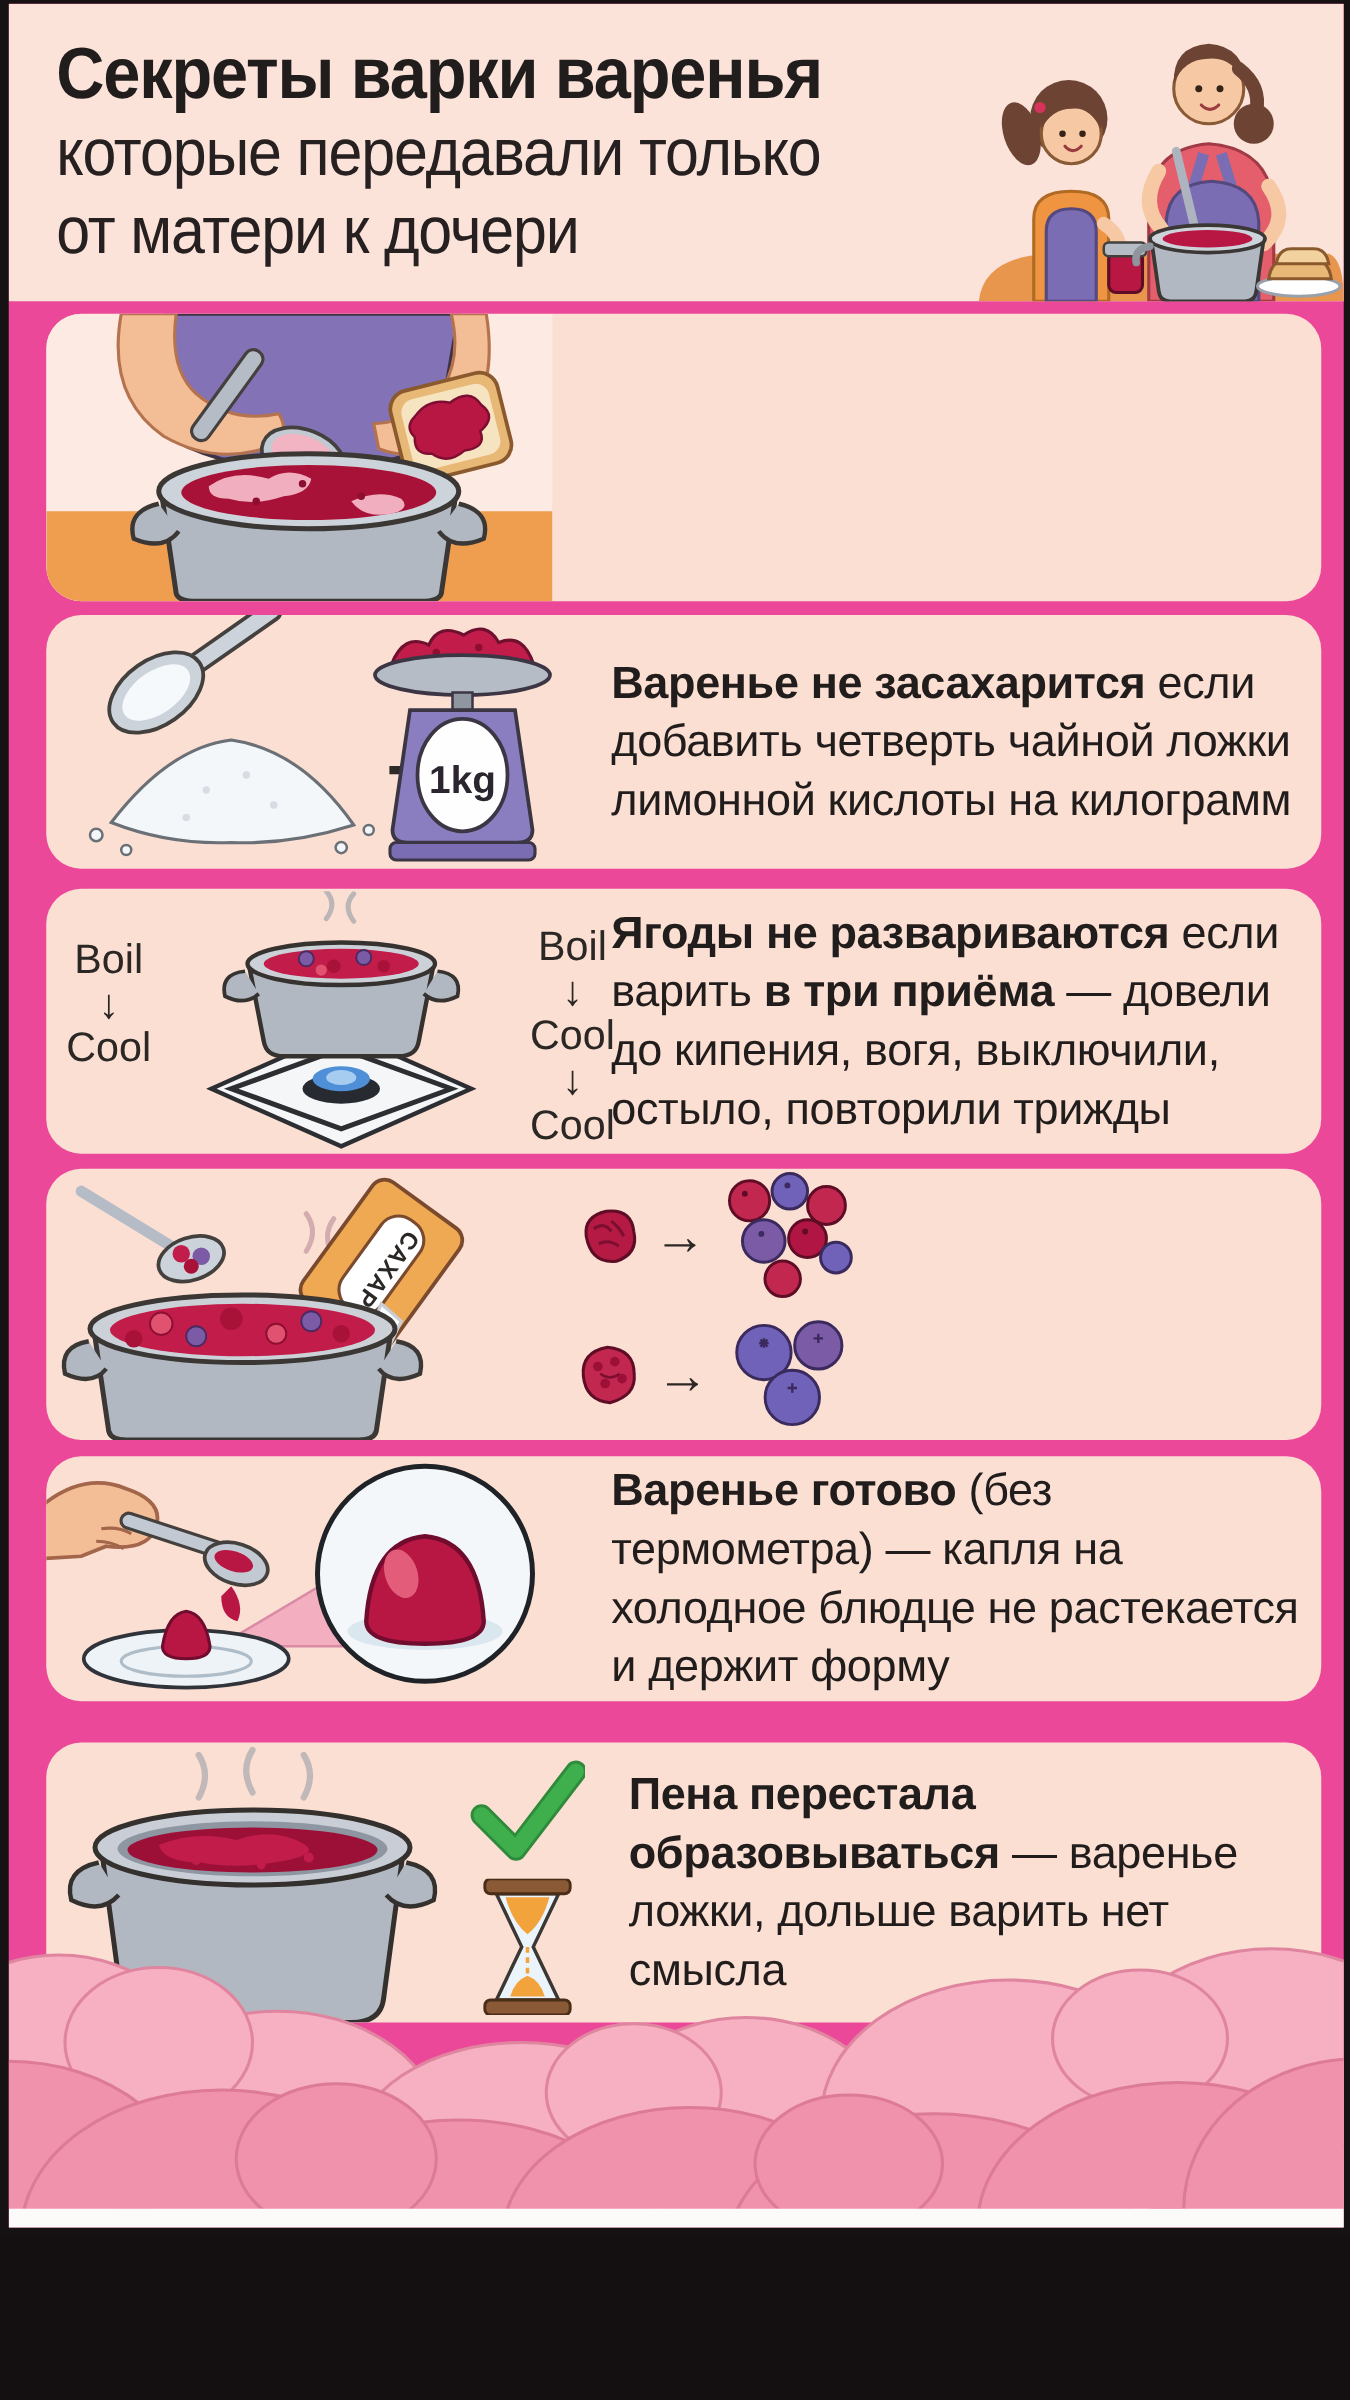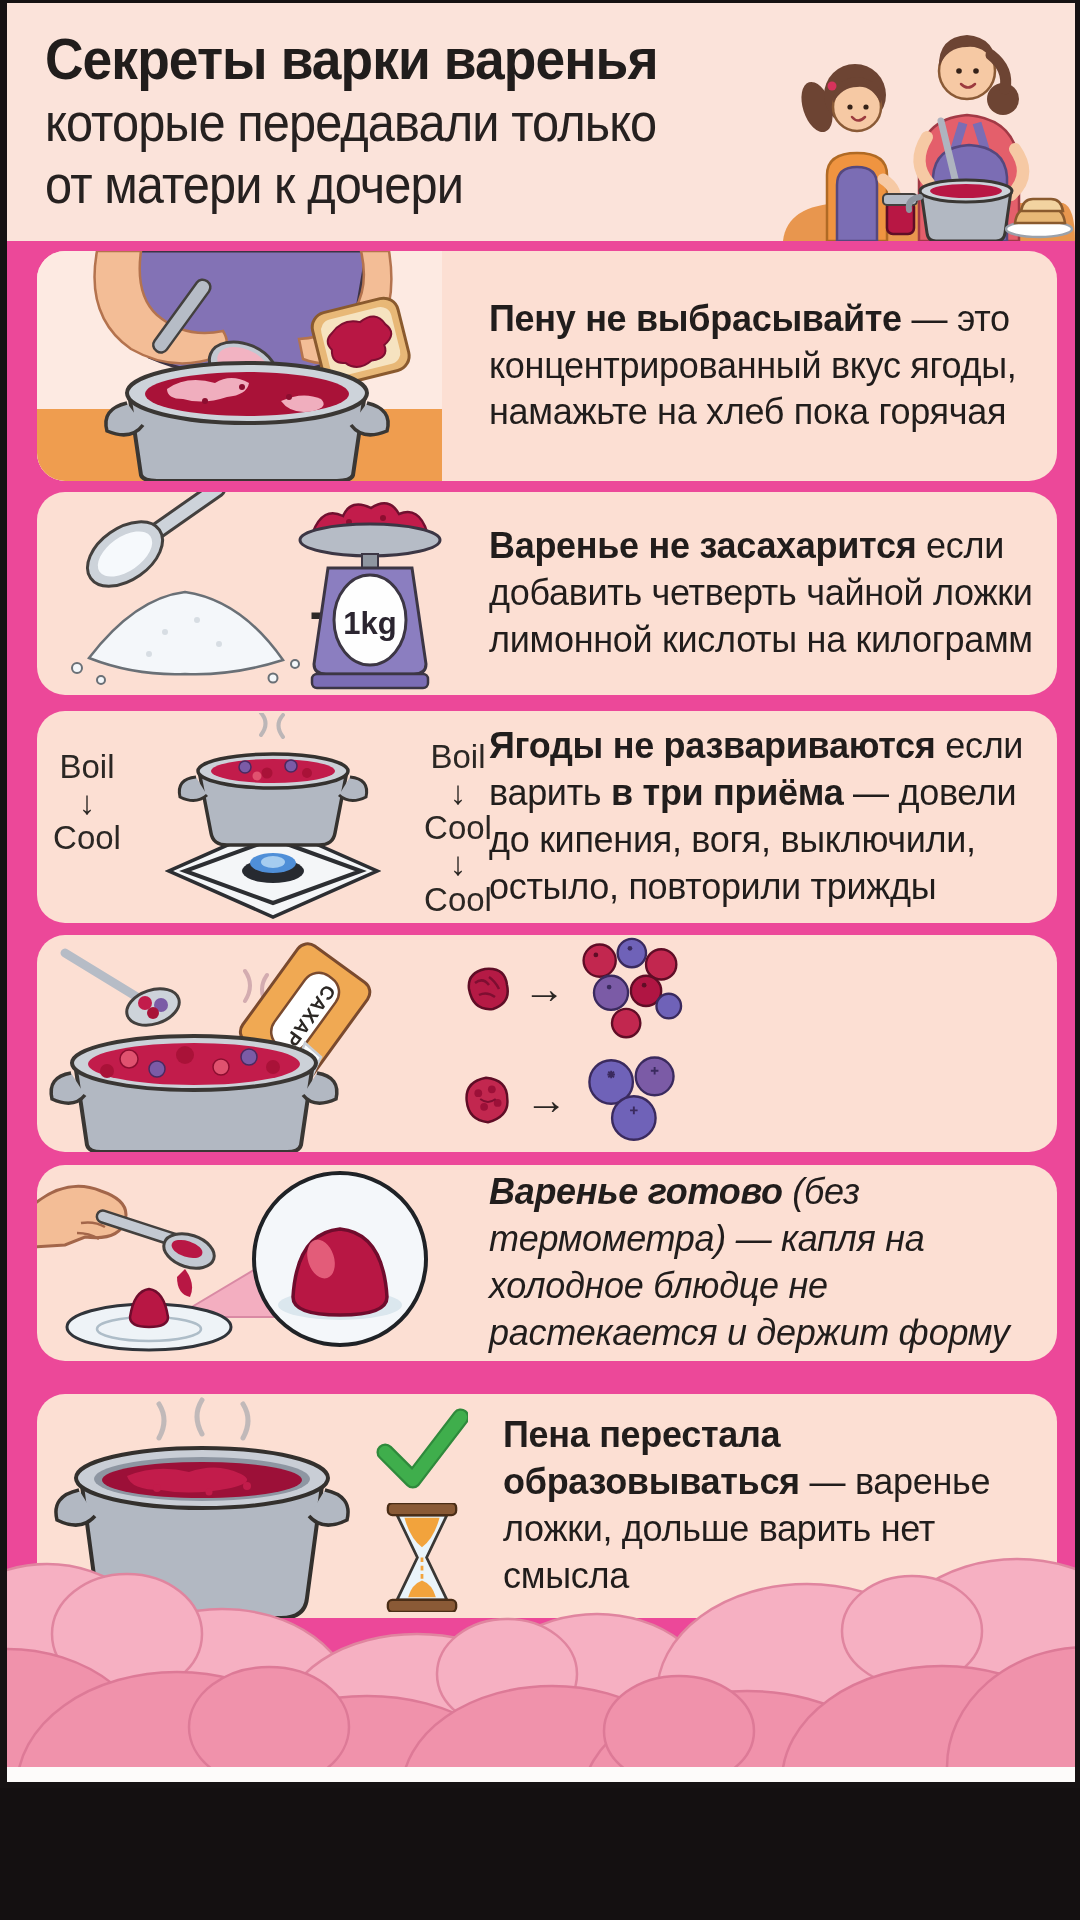--- a/index.html
+++ b/index.html
@@ -46,21 +46,21 @@
   .arrow-glyph{font-size:42px;font-weight:700;color:#2b2724;line-height:1;}
   
   .illo3-wrap{display:flex;width:420px;height:100%;align-items:stretch;gap:28px;}
   .seq{display:flex;flex-direction:column;align-items:center;justify-content:flex-start;color:#2b2724;}
   .seq div{line-height:1.08;font-size:33px;}
   .seq-left{flex:0 0 100px;padding-top:38px;}
   .seq-right{flex:0 0 98px;padding-top:28px;}
   .stove-box{flex:1;display:flex;align-items:flex-end;justify-content:center;}
   .plus-sign{font-size:60px;font-weight:700;}
   
-  .w1 p{max-width:560px;} .w3 p{max-width:575px;} .w5 p{max-width:600px;font-style:italic;} .w6 p{max-width:640px;}
+  .w1 p{max-width:560px;} .w3 p{max-width:575px;} .w5 p{max-width:600px;} .w6 p{max-width:640px;}
   
   .symcol{flex:0 0 110px;display:flex;flex-direction:column;align-items:center;gap:14px;padding-top:8px;}
   
   #clouds{position:absolute;left:0;top:1516px;width:1080px;height:248px;z-index:5;}
   #footer{position:absolute;left:0;top:1764px;width:1080px;z-index:6;background:#fdfbfa;height:150px;
           display:flex;flex-direction:column;align-items:center;justify-content:flex-start;padding-top:6px;}
   .footer-line{font-size:47px;color:#242020;line-height:1.44;letter-spacing:-.5px;}
 </style>
 </head>
 <body>
@@ -153,23 +153,20 @@
           <ellipse cx="210" cy="143" rx="102" ry="22" fill="#a91238"></ellipse>
           <path d="M130 138 q20 -14 48 -6 q16 -10 34 0 q-2 12 -22 14 q-24 8 -44 2 q-16 0 -16 -10 Z" fill="#f0aebe"></path>
           <path d="M244 150 q22 -10 40 -2 q8 8 -8 12 q-22 4 -32 -10 Z" fill="#f0aebe"></path>
           <circle cx="168" cy="150" r="3" fill="#8c0e30"></circle>
             <circle cx="252" cy="146" r="3" fill="#8c0e30"></circle>
             <circle cx="205" cy="136" r="3" fill="#8c0e30"></circle>
           <path d="M90 152 q-26 6 -20 28 q24 10 36 -6" fill="#b2b8c2" stroke="#3a3734" stroke-width="3.5"></path>
           <path d="M330 152 q26 6 20 28 q-24 10 -36 -6" fill="#b2b8c2" stroke="#3a3734" stroke-width="3.5"></path>
         </g>
       </svg>
-    </div>
-    <div class="txt w1" style="padding-left:47px;">
-      <p><span class="b">Пену не выбрасывайте</span><span> — это концентрированный вкус ягоды, намажьте на хлеб пока горячая</span></p>
     </div>
   </section>
 
   <section class="card" style="top:489px;height:203px;">
     <div class="illo" style="flex-basis:420px;">
       <svg viewBox="0 0 420 203" width="420" height="203">
         <g transform="translate(88,62) rotate(-35)">
           <rect x="34" y="-8" width="86" height="15" rx="7" fill="#cdd3da" stroke="#43403e" stroke-width="3"></rect>
           <ellipse cx="0" cy="0" rx="42" ry="26" fill="#cdd3da" stroke="#43403e" stroke-width="3"></ellipse>
           <ellipse cx="0" cy="0" rx="31" ry="17" fill="#f6f9fc"></ellipse>

